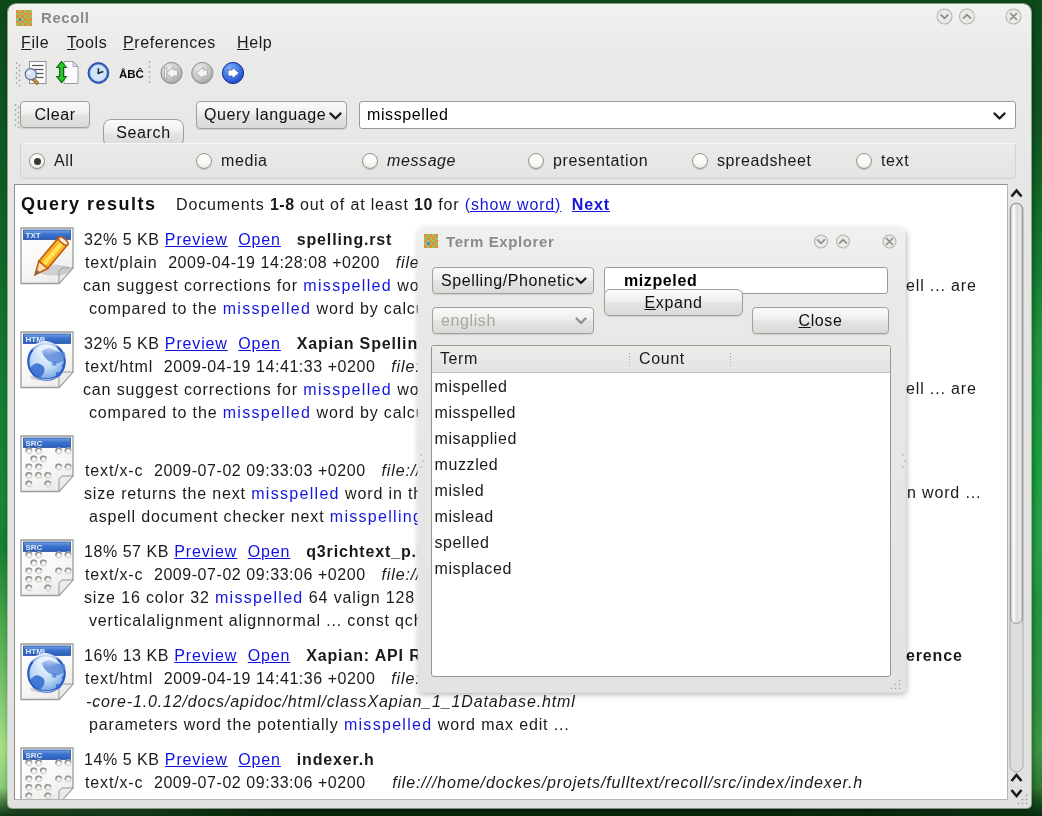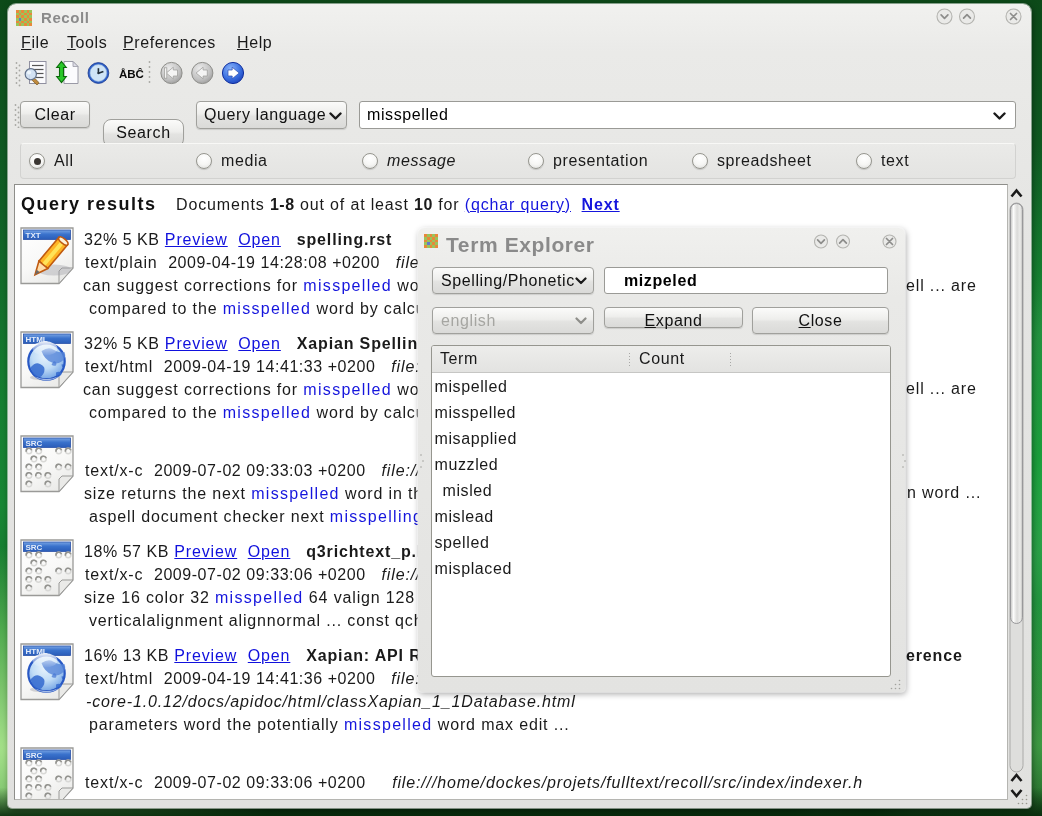--- a/index.html
+++ b/index.html
@@ -219,40 +219,41 @@
 <div class="t" style="left:387px;top:152px;font-style:italic;">message</div>
 <div class="radio" style="left:528px;top:153px;"></div>
 <div class="t" style="left:553px;top:152px;">presentation</div>
 <div class="radio" style="left:692px;top:153px;"></div>
 <div class="t" style="left:717px;top:152px;">spreadsheet</div>
 <div class="radio" style="left:856px;top:153px;"></div>
 <div class="t" style="left:881px;top:152px;">text</div>
 
 <div class="results" id="results">
     <div class="abs" style="left:6px;top:8.5px;font-size:18px;letter-spacing:1.5px;font-weight:bold;color:#111;white-space:nowrap;">Query results</div>
-    <div class="rl" style="left:161px;top:10.5px;">Documents <b class="num">1-8</b> out of at least <b class="num">10</b> for <a href="#" style="color:#1515dd">(qchar query)</a>&nbsp; <a href="#" style="color:#1515dd;font-weight:bold;">Next</a></div>
+    <div class="rl" style="left:161px;top:10.5px;">Documents <b class="num">1-8</b> out of at least <b class="num">10</b> for <a href="#" style="color:#1515dd">(show word)</a>&nbsp; <a href="#" style="color:#1515dd;font-weight:bold;">Next</a></div>
     <div class="rl" style="left:69px;top:45.80000000000001px;width:335px;"><span class="num">32% 5 KB</span> <a href="#">Preview</a>&nbsp; <a href="#">Open</a> &nbsp;&nbsp;<b>spelling.rst</b></div>
     <div class="rl" style="left:70px;top:68.80000000000001px;width:334px;">text/plain&nbsp;  <span class="num">2009-04-19 14:28:08 +0200</span>&nbsp;&nbsp; <i>file:///home/dockes/projets/fulltext/recoll/doc/user/spelling.rst</i></div>
     <div class="rl" style="left:68px;top:91.80000000000001px;width:336px;">can suggest corrections for <span class="blue">misspelled</span> words in this case aspell</div>
     <div class="rl" style="left:74px;top:114.80000000000001px;width:330px;">compared to the <span class="blue">misspelled</span> word by calculating distances</div>
     <div class="rl" style="left:69px;top:149.8px;width:335px;"><span class="num">32% 5 KB</span> <a href="#">Preview</a>&nbsp; <a href="#">Open</a> &nbsp;&nbsp;<b>Xapian Spelling Correction</b></div>
     <div class="rl" style="left:70px;top:172.8px;width:334px;">text/html&nbsp;  <span class="num">2009-04-19 14:41:33 +0200</span>&nbsp;&nbsp; <i>file:///home/dockes/projets</i></div>
     <div class="rl" style="left:68px;top:195.8px;width:336px;">can suggest corrections for <span class="blue">misspelled</span> words in this case aspell</div>
     <div class="rl" style="left:74px;top:218.8px;width:330px;">compared to the <span class="blue">misspelled</span> word by calculating distances</div>
     <div class="rl" style="left:70px;top:276.8px;width:334px;">text/x-c&nbsp;  <span class="num">2009-07-02 09:33:03 +0200</span>&nbsp;&nbsp; <i>file:///home/dockes/projets</i></div>
     <div class="rl" style="left:69px;top:299.8px;width:335px;">size returns the next <span class="blue">misspelled</span> word in the document aspell</div>
     <div class="rl" style="left:74px;top:322.8px;width:330px;">aspell document checker next <span class="blue">misspelling</span> word check</div>
     <div class="rl" style="left:69px;top:357.79999999999995px;width:335px;"><span class="num">18% 57 KB</span> <a href="#">Preview</a>&nbsp; <a href="#">Open</a> &nbsp;&nbsp;<b>q3richtext_p.h</b></div>
     <div class="rl" style="left:70px;top:380.79999999999995px;width:334px;">text/x-c&nbsp;  <span class="num">2009-07-02 09:33:06 +0200</span>&nbsp;&nbsp; <i>file:///home/dockes/projets</i></div>
     <div class="rl" style="left:69px;top:403.79999999999995px;width:335px;">size 16 color 32 <span class="blue">misspelled</span> 64 valign 128 anchor 256</div>
     <div class="rl" style="left:74px;top:426.79999999999995px;width:330px;">verticalalignment alignnormal ... const qchar qc</div>
     <div class="rl" style="left:69px;top:461.79999999999995px;width:335px;"><span class="num">16% 13 KB</span> <a href="#">Preview</a>&nbsp; <a href="#">Open</a> &nbsp;&nbsp;<b>Xapian: API Reference</b></div>
     <div class="rl" style="left:70px;top:484.79999999999995px;width:334px;">text/html&nbsp;  <span class="num">2009-04-19 14:41:36 +0200</span>&nbsp;&nbsp; <i>file:///home/dockes</i></div>
     <div class="rl" style="left:71px;top:507.79999999999995px;width:920px;"><i>-core-1.0.12/docs/apidoc/html/classXapian_1_1Database.html</i></div>
     <div class="rl" style="left:74px;top:530.8px;width:917px;">parameters word the potentially <span class="blue">misspelled</span> word max edit ...</div>
+    <div class="rl" style="left:69px;top:565.8px;width:922px;"><span class="num">14% 5 KB</span> <a href="#">Preview</a>&nbsp; <a href="#">Open</a> &nbsp;&nbsp;<b>indexer.h</b></div>
     <div class="rl" style="left:70px;top:588.8px;width:921px;">text/x-c&nbsp;  <span class="num">2009-07-02 09:33:06 +0200</span>&nbsp;&nbsp;&nbsp;&nbsp; <i>file:///home/dockes/projets/fulltext/recoll/src/index/indexer.h</i></div>
     <div class="rl" style="left:891px;top:91.80000000000001px;width:100px;">ell ... are</div>
     <div class="rl" style="left:891px;top:194.8px;width:100px;">ell ... are</div>
     <div class="rl" style="left:892px;top:298.8px;width:99px;">n word ...</div>
     <div class="rl" style="left:891px;top:461.79999999999995px;width:100px;"><b>erence</b></div>
     <svg class="abs" style="left:5px;top:42px" width="55" height="58">
       <defs>
         <linearGradient id="hdr1" x1="0" y1="0" x2="0" y2="1">
           <stop offset="0" stop-color="#78a4e4"></stop>
           <stop offset="0.45" stop-color="#3a72cc"></stop>
@@ -534,56 +535,56 @@
       <rect x="8.399999999999999" y="8.399999999999999" width="2.8499999999999996" height="2.8499999999999996" fill="#e8883a"></rect>
       <rect x="11.2" y="8.399999999999999" width="2.8499999999999996" height="2.8499999999999996" fill="#9ac45a"></rect>
       <rect x="0" y="11.2" width="2.8499999999999996" height="2.8499999999999996" fill="#e8883a"></rect>
       <rect x="2.8" y="11.2" width="2.8499999999999996" height="2.8499999999999996" fill="#9ac45a"></rect>
       <rect x="5.6" y="11.2" width="2.8499999999999996" height="2.8499999999999996" fill="#e8883a"></rect>
       <rect x="8.399999999999999" y="11.2" width="2.8499999999999996" height="2.8499999999999996" fill="#9ac45a"></rect>
       <rect x="11.2" y="11.2" width="2.8499999999999996" height="2.8499999999999996" fill="#e8883a"></rect>
       <rect x="2.8" y="8.399999999999999" width="2.8" height="2.8" fill="#6677cc"></rect>
     </g>
   </svg>
-<div class="t" style="left:446px;top:233px;font-size:21px;font-weight:bold;color:#8a8a8a;">Term Explorer</div>
+<div class="t" style="left:446px;top:233px;font-size:15px;font-weight:bold;color:#8a8a8a;">Term Explorer</div>
 <svg class="abs" style="left:814px;top:234px" width="84" height="15" id="wbtns2">
     <circle cx="7" cy="7.5" r="6.5" fill="#eaeae8" stroke="#b4b4b0" stroke-width="1.1"></circle>
     <path d="M3.6 5.9 L7 9.4 L10.4 5.9" stroke="#8d8d8b" stroke-width="1.7" fill="none" stroke-linecap="round" stroke-linejoin="round"></path>
     <circle cx="29" cy="7.5" r="6.5" fill="#eaeae8" stroke="#b4b4b0" stroke-width="1.1"></circle>
     <path d="M25.6 9.1 L29 5.6 L32.4 9.1" stroke="#8d8d8b" stroke-width="1.7" fill="none" stroke-linecap="round" stroke-linejoin="round"></path>
     <circle cx="75.5" cy="7.5" r="6.5" fill="#eaeae8" stroke="#b4b4b0" stroke-width="1.1"></circle>
     <path d="M72.5 4.5 L78.5 10.5 M78.5 4.5 L72.5 10.5" stroke="#8d8d8b" stroke-width="1.7" fill="none" stroke-linecap="round"></path>
   </svg>
 
 <div class="combo" style="left:432px;top:267px;width:162px;height:27px;line-height:25px;padding-left:8px;">Spelling/Phonetic
   <svg style="position:absolute;right:6px;top:9px" width="12" height="9">
       <path d="M1.5 1.5 L6 6 L10.5 1.5" stroke="#1a1a1a" stroke-width="2.2" fill="none" stroke-linecap="round" stroke-linejoin="round"></path>
     </svg>
 </div>
 <div class="input" style="left:604px;top:267px;width:284px;height:27px;line-height:25px;padding-left:19px;font-weight:bold;">mizpeled</div>
 <div class="combo" style="left:432px;top:307px;width:162px;height:27px;line-height:25px;padding-left:8px;color:#a6a6a2;">english
   <svg style="position:absolute;right:6px;top:9px" width="12" height="9">
       <path d="M1.5 1.5 L6 6 L10.5 1.5" stroke="#8e8e8a" stroke-width="2.2" fill="none" stroke-linecap="round" stroke-linejoin="round"></path>
     </svg>
 </div>
-<div class="btn" style="left:604px;top:307px;width:139px;height:21px;line-height:25px;"><u>E</u>xpand</div>
+<div class="btn" style="left:604px;top:289px;width:139px;height:27px;line-height:25px;border-radius:6px;"><u>E</u>xpand</div>
 <div class="btn" style="left:752px;top:307px;width:137px;height:27px;line-height:25px;"><u>C</u>lose</div>
 
 <div class="abs" style="left:431px;top:345px;width:460px;height:332px;border:1px solid #96968f;border-radius:3px;background:#fff;overflow:hidden;">
   <div class="abs" style="left:0;top:0;width:100%;height:27px;background:linear-gradient(to bottom,#ededeb,#e3e3e1);border-bottom:1px solid #c6c6c4;"></div>
   <div class="t" style="left:8px;top:4px;">Term</div>
   <div class="t" style="left:207px;top:4px;">Count</div>
   <div class="abs" style="left:197px;top:7px;width:1px;height:13px;background:repeating-linear-gradient(to bottom,#a8a8a6 0,#a8a8a6 1px,transparent 1px,transparent 3px);"></div>
   <div class="abs" style="left:298px;top:7px;width:1px;height:13px;background:repeating-linear-gradient(to bottom,#a8a8a6 0,#a8a8a6 1px,transparent 1px,transparent 3px);"></div>
   <div id="terms">
       <div class="t" style="left:2.5px;top:31.5px;text-align:right;">mispelled</div>
       <div class="t" style="left:2.5px;top:57.5px;">misspelled</div>
       <div class="t" style="left:2.5px;top:83.5px;">misapplied</div>
       <div class="t" style="left:2.5px;top:109.5px;">muzzled</div>
-      <div class="t" style="left:2.5px;top:135.5px;margin-left:8px;">misled</div>
+      <div class="t" style="left:2.5px;top:135.5px;">misled</div>
       <div class="t" style="left:2.5px;top:161.5px;">mislead</div>
       <div class="t" style="left:2.5px;top:187.5px;">spelled</div>
       <div class="t" style="left:2.5px;top:213.5px;">misplaced</div>
     </div>
 </div>
 
 <svg class="abs" style="left:1008px;top:185px" width="22" height="620">
     <defs>
       <linearGradient id="thm" x1="0" y1="0" x2="1" y2="0">
       <stop offset="0" stop-color="#c2c2c0"></stop>

